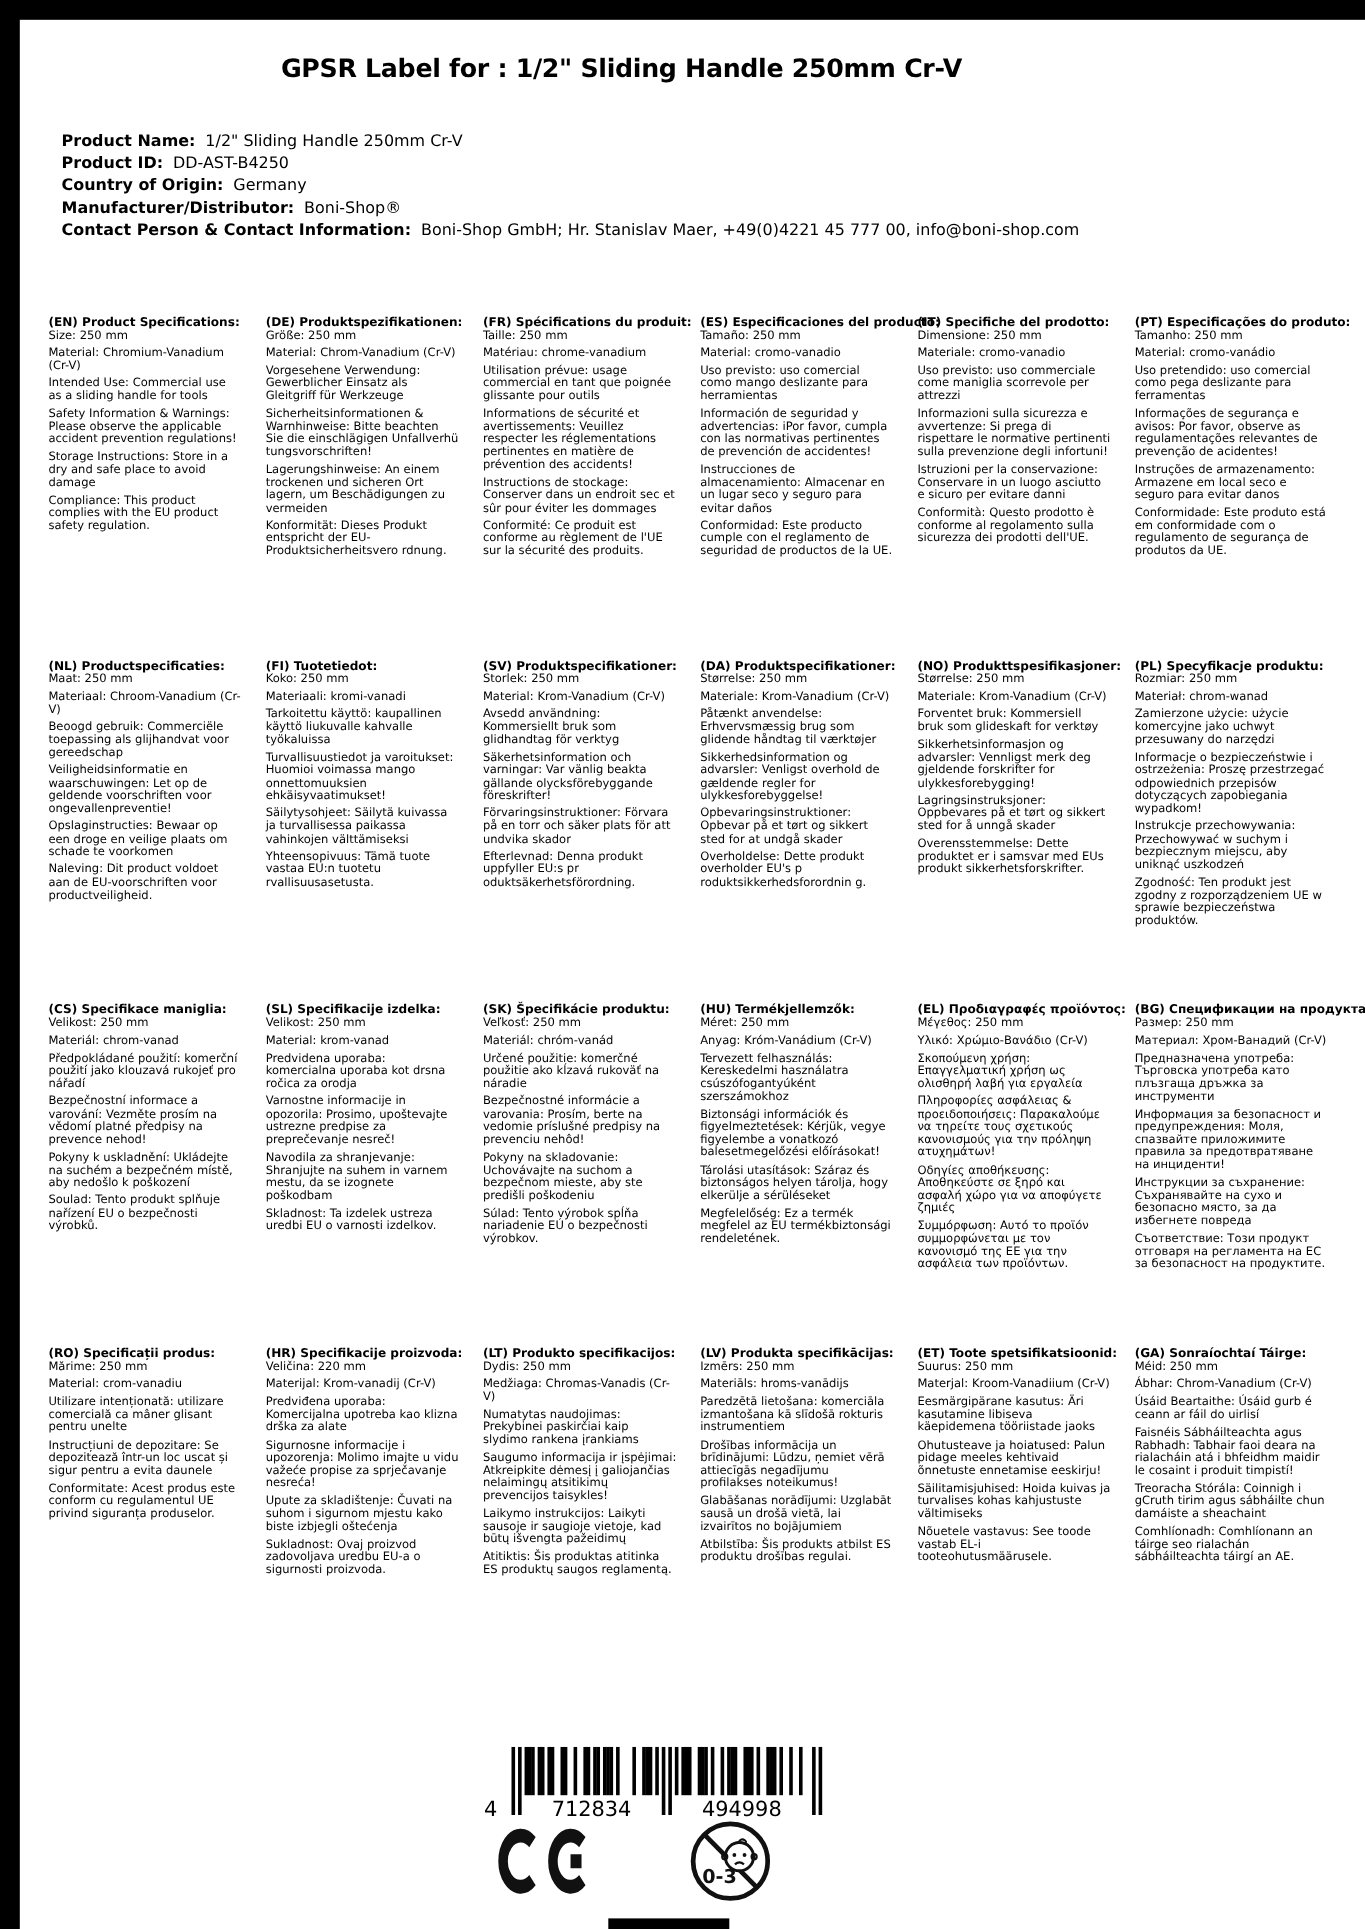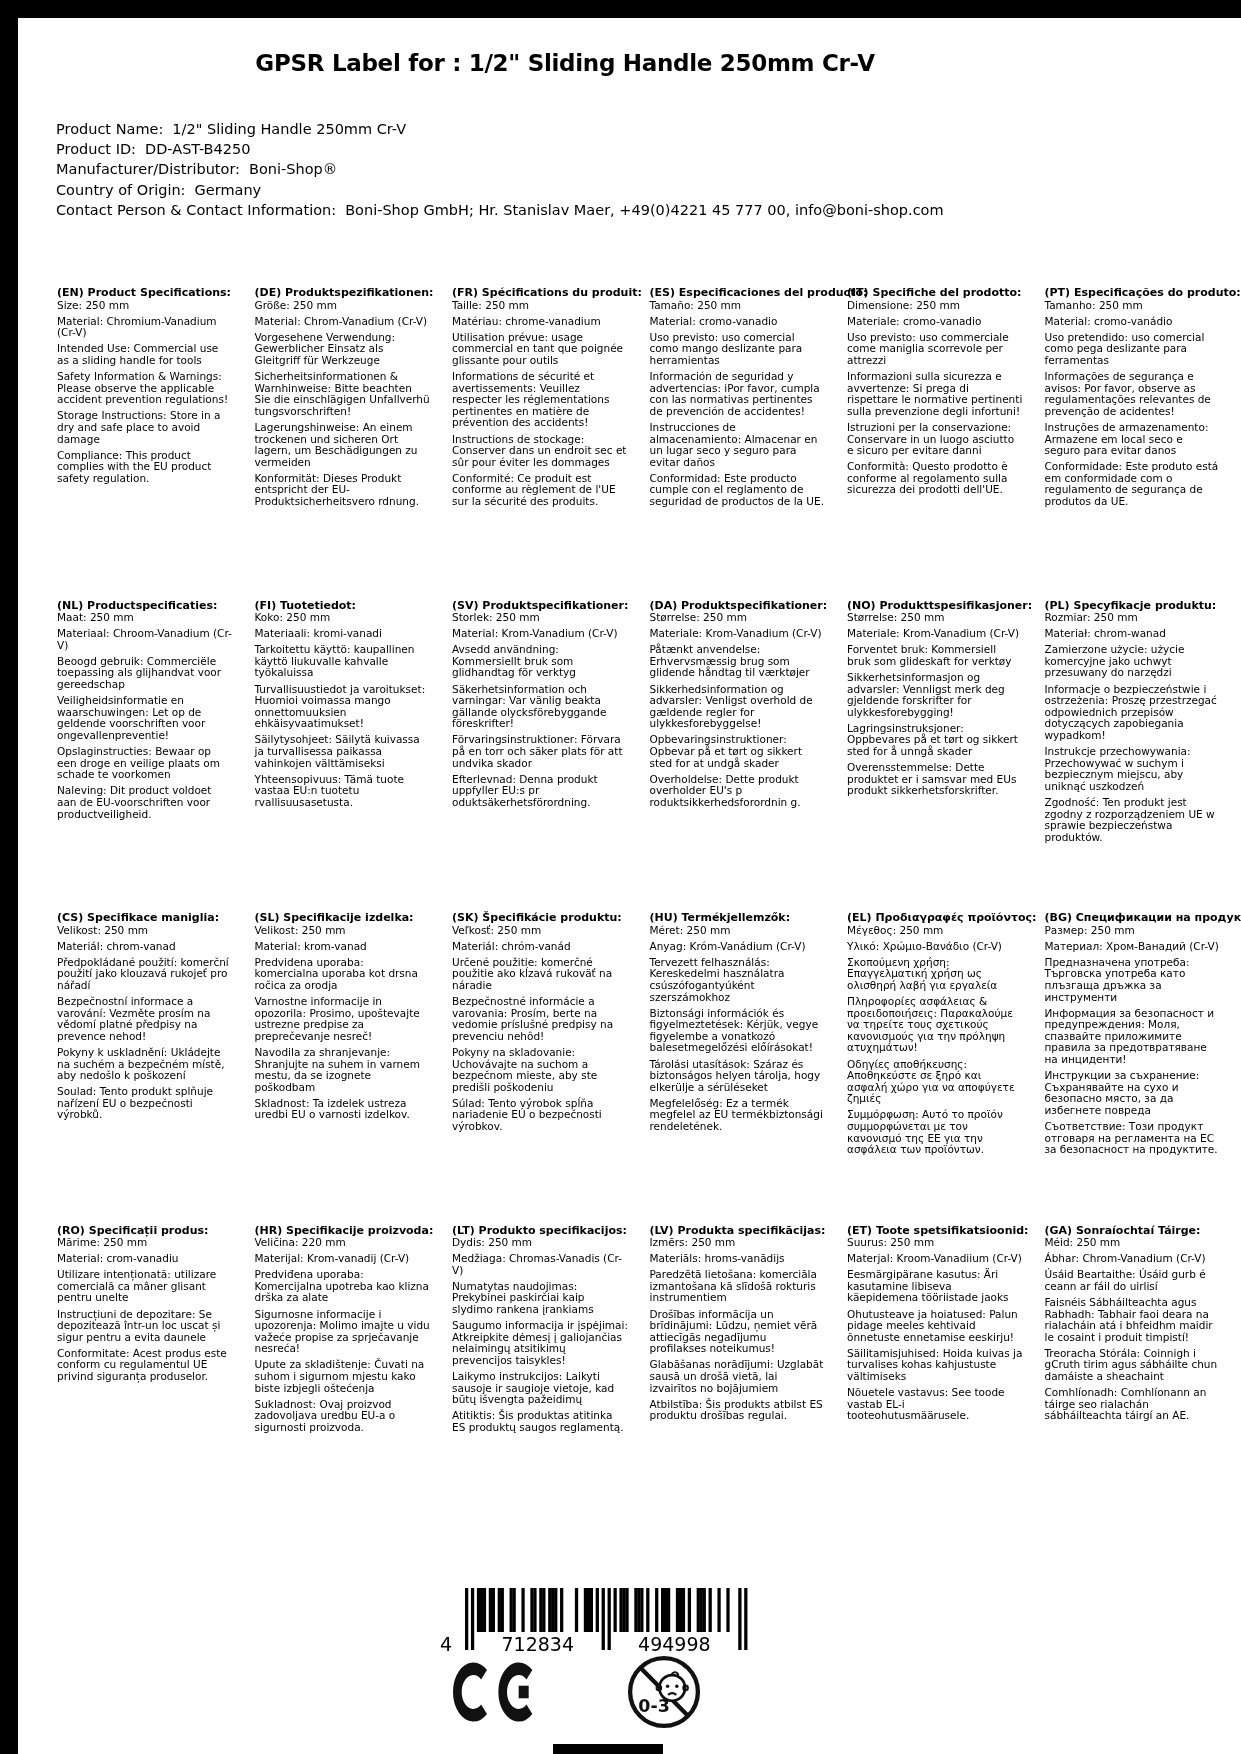--- a/index.html
+++ b/index.html
@@ -4,22 +4,22 @@
 <style>
   html,body{margin:0;padding:0;background:#fff;}
   .page{position:relative;width:1241px;height:1754px;background:#fff;overflow:hidden;
         font-family:"DejaVu Sans","Liberation Sans",sans-serif;color:#000;}
   .border-top{position:absolute;left:0;top:0;width:1241px;height:18px;background:#000;}
   .border-left{position:absolute;left:0;top:0;width:18px;height:1754px;background:#000;}
   .border-bottom-tick{position:absolute;left:553px;top:1744px;width:110px;height:10px;background:#000;}
   .title{position:absolute;left:20px;top:50px;width:1090px;text-align:center;
          font-size:23px;font-weight:bold;letter-spacing:-0.3px;}
   .info{position:absolute;left:56px;top:119px;width:1100px;font-size:14.5px;line-height:20.2px;}
-  .info .lbl{font-weight:normal;margin-right:9px;}
-  .lang-grid{position:absolute;left:57px;top:287px;width:1185px;display:grid;
+  .info .lbl{font-weight:bold;margin-right:9px;}
+  .lang-grid{position:absolute;left:44px;top:287px;width:1185px;display:grid;
              grid-template-columns:repeat(6,197.5px);grid-auto-rows:312.5px;}
   .lang-block{width:176px;font-size:10.5px;line-height:11.6px;}
   .lang-header{font-weight:bold;font-size:11px;white-space:nowrap;margin-bottom:1px;}
   .lang-block p{margin:0 0 4.5px 0;}
   .bottom-symbols svg{position:absolute;}
   .barcode-text{font-family:"DejaVu Sans","Liberation Sans",sans-serif;font-size:19px;fill:#000;}
   .age-text{font-family:"DejaVu Sans","Liberation Sans",sans-serif;font-weight:bold;font-size:17px;fill:#111;}
 </style>
 </head>
 <body>
@@ -32,24 +32,24 @@
   <div class="title">GPSR Label for : 1/2" Sliding Handle 250mm Cr-V</div>
 
   <div class="info">
     <div class="info-row">
       <span class="lbl">Product Name:</span><span class="val">1/2" Sliding Handle 250mm Cr-V</span>
     </div>
     <div class="info-row">
       <span class="lbl">Product ID:</span><span class="val">DD-AST-B4250</span>
     </div>
     <div class="info-row">
+      <span class="lbl">Country of Origin:</span><span class="val">Germany</span>
+    </div>
+    <div class="info-row">
       <span class="lbl">Manufacturer/Distributor:</span><span class="val">Boni-Shop®</span>
-    </div>
-    <div class="info-row">
-      <span class="lbl">Country of Origin:</span><span class="val">Germany</span>
     </div>
     <div class="info-row">
       <span class="lbl">Contact Person &amp; Contact Information:</span><span class="val">Boni-Shop GmbH; Hr. Stanislav Maer, +49(0)4221 45 777 00, info@boni-shop.com</span>
     </div>
   </div>
 
   <div class="lang-grid" id="lang-grid">
       <div class="lang-block">
         <div class="lang-header">(EN) Product Specifications:</div>
         <p>Size: 250 mm</p>

